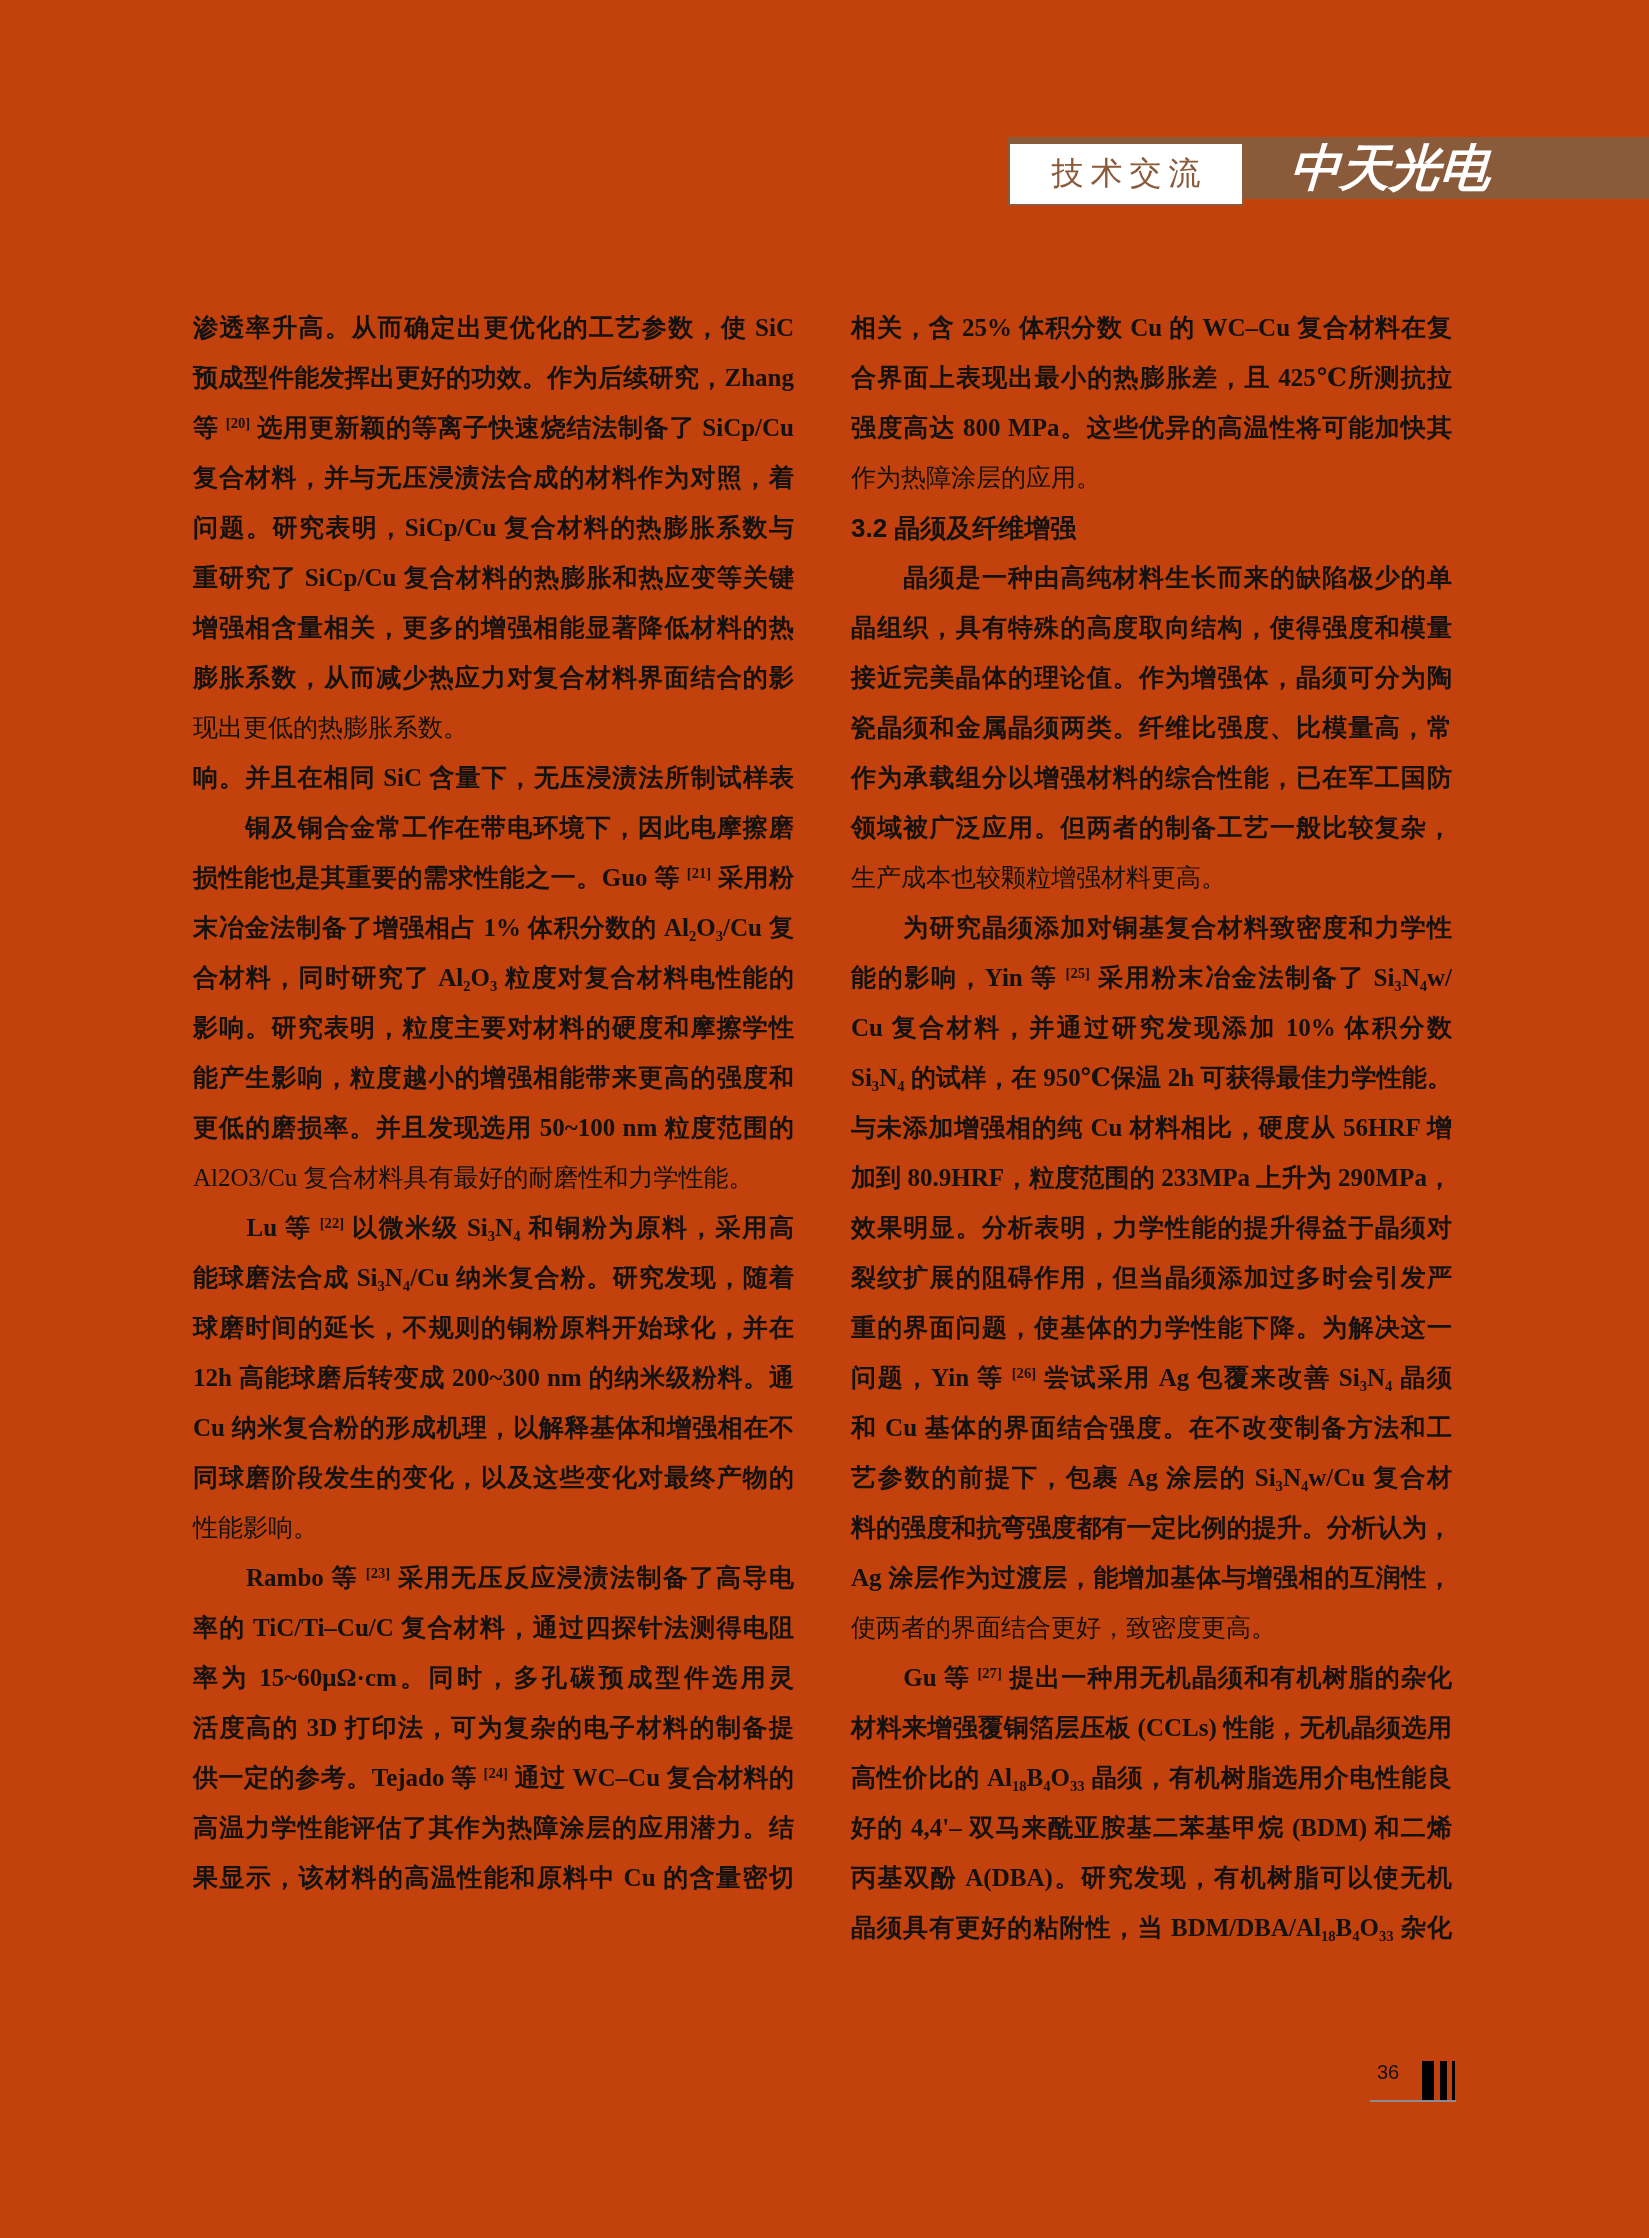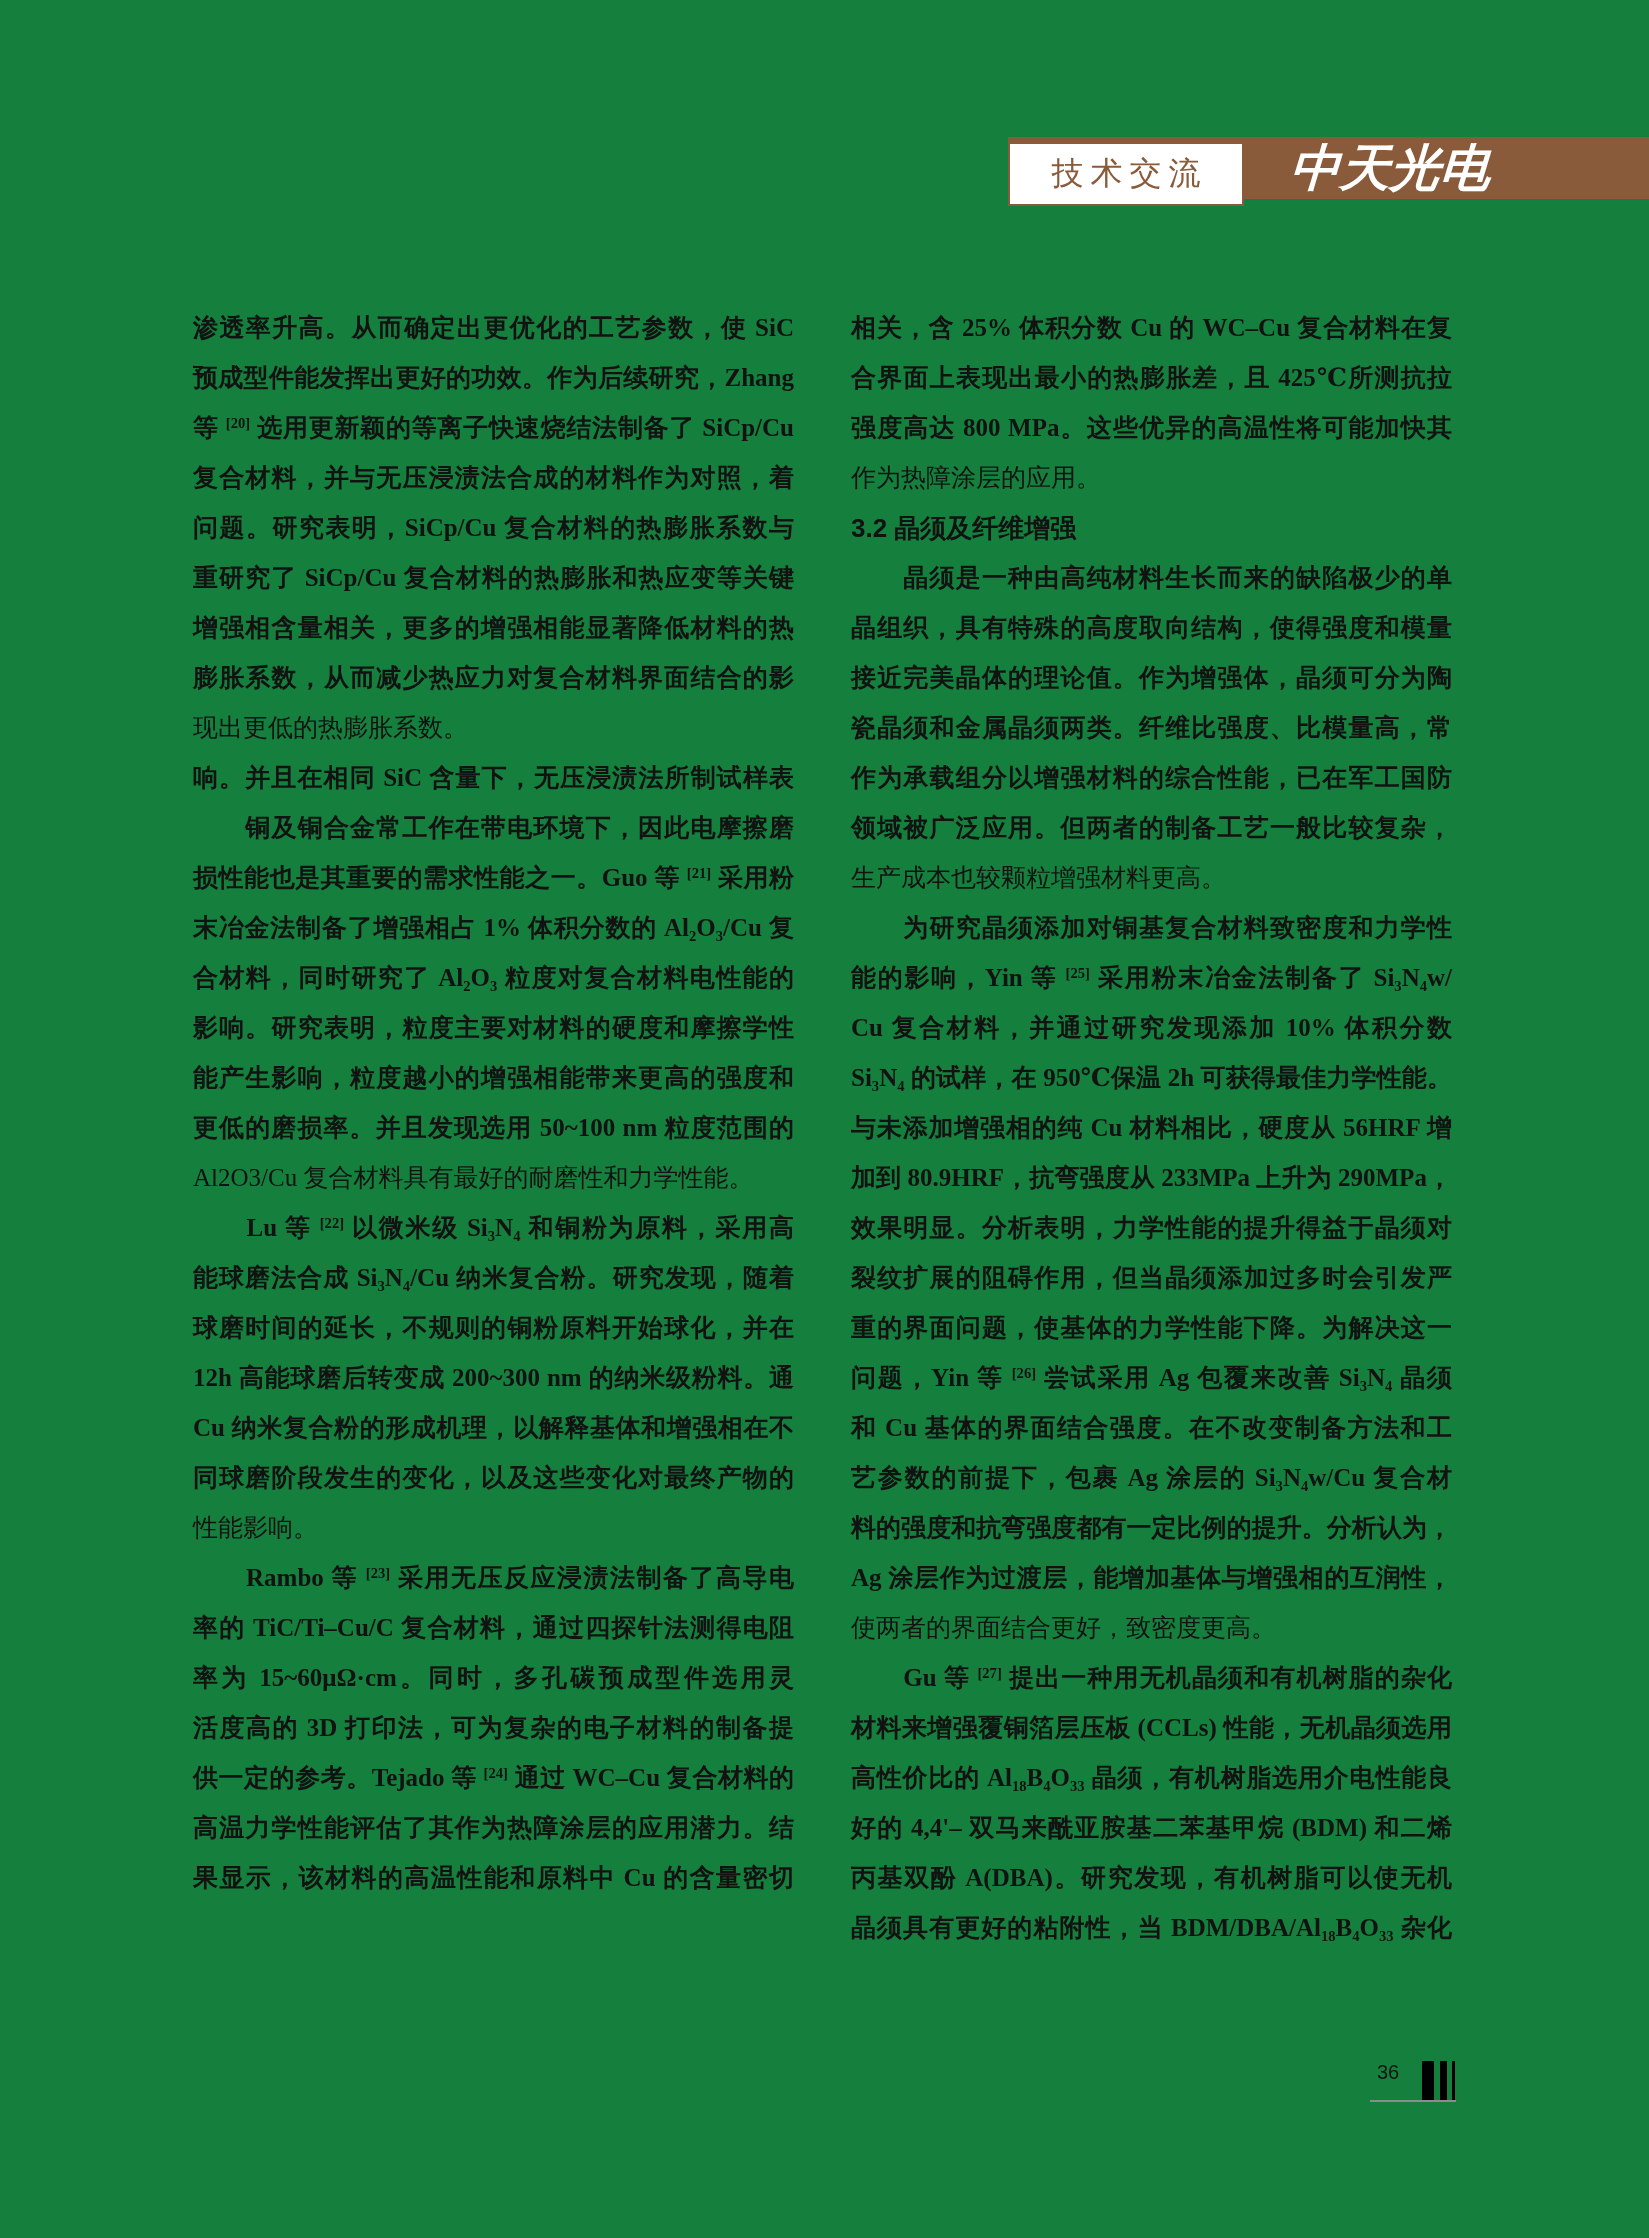--- a/index.html
+++ b/index.html
@@ -1,18 +1,18 @@
 <!DOCTYPE html>
 <html style="--accent: #8a5b3a;font-size:11px"><head>
 <meta charset="utf-8">
 <style>
   :root { --accent: #8a5b3a; }
   html,body { margin:0; padding:0; background:#ffffff; }
   .page {
-    position:relative; width:1650px; height:2239px; background:#15803d;
+    position:relative; width:1650px; height:2239px; background:#c2410c;
     font-family:"Liberation Serif","DejaVu Serif",serif; overflow:hidden;
   }
   
   .brand-bar {
     position:absolute; left:1008px; top:137px; width:642px; height:62px;
     background:var(--accent);
   }
   .section-box {
     position:absolute; left:1008px; top:142px; width:236px; height:64px;
     background:#ffffff; border:2.1px solid var(--accent); box-sizing:border-box;
@@ -117,21 +117,21 @@
         <div class="line just">接近完美晶体的理论值。作为增强体，晶须可分为陶</div>
         <div class="line just">瓷晶须和金属晶须两类。纤维比强度、比模量高，常</div>
         <div class="line just">作为承载组分以增强材料的综合性能，已在军工国防</div>
         <div class="line just">领域被广泛应用。但两者的制备工艺一般比较复杂，</div>
         <div class="line endline">生产成本也较颗粒增强材料更高。</div>
         <div class="line just">　　为研究晶须添加对铜基复合材料致密度和力学性</div>
         <div class="line just">能的影响，Yin 等 <sup>[25]</sup> 采用粉末冶金法制备了 Si<sub>3</sub>N<sub>4</sub>w/</div>
         <div class="line just">Cu 复合材料，并通过研究发现添加 10% 体积分数</div>
         <div class="line just">Si<sub>3</sub>N<sub>4</sub> 的试样，在 950℃保温 2h 可获得最佳力学性能。</div>
         <div class="line just">与未添加增强相的纯 Cu 材料相比，硬度从 56HRF 增</div>
-        <div class="line just">加到 80.9HRF，抗弯强度从 233MPa 上升为 290MPa，</div>
+        <div class="line just">加到 80.9HRF，粒度范围的 233MPa 上升为 290MPa，</div>
         <div class="line just">效果明显。分析表明，力学性能的提升得益于晶须对</div>
         <div class="line just">裂纹扩展的阻碍作用，但当晶须添加过多时会引发严</div>
         <div class="line just">重的界面问题，使基体的力学性能下降。为解决这一</div>
         <div class="line just">问题，Yin 等 <sup>[26]</sup> 尝试采用 Ag 包覆来改善 Si<sub>3</sub>N<sub>4</sub> 晶须</div>
         <div class="line just">和 Cu 基体的界面结合强度。在不改变制备方法和工</div>
         <div class="line just">艺参数的前提下，包裹 Ag 涂层的 Si<sub>3</sub>N<sub>4</sub>w/Cu 复合材</div>
         <div class="line just">料的强度和抗弯强度都有一定比例的提升。分析认为，</div>
         <div class="line just">Ag 涂层作为过渡层，能增加基体与增强相的互润性，</div>
         <div class="line endline">使两者的界面结合更好，致密度更高。</div>
         <div class="line just">　　Gu 等 <sup>[27]</sup> 提出一种用无机晶须和有机树脂的杂化</div>

